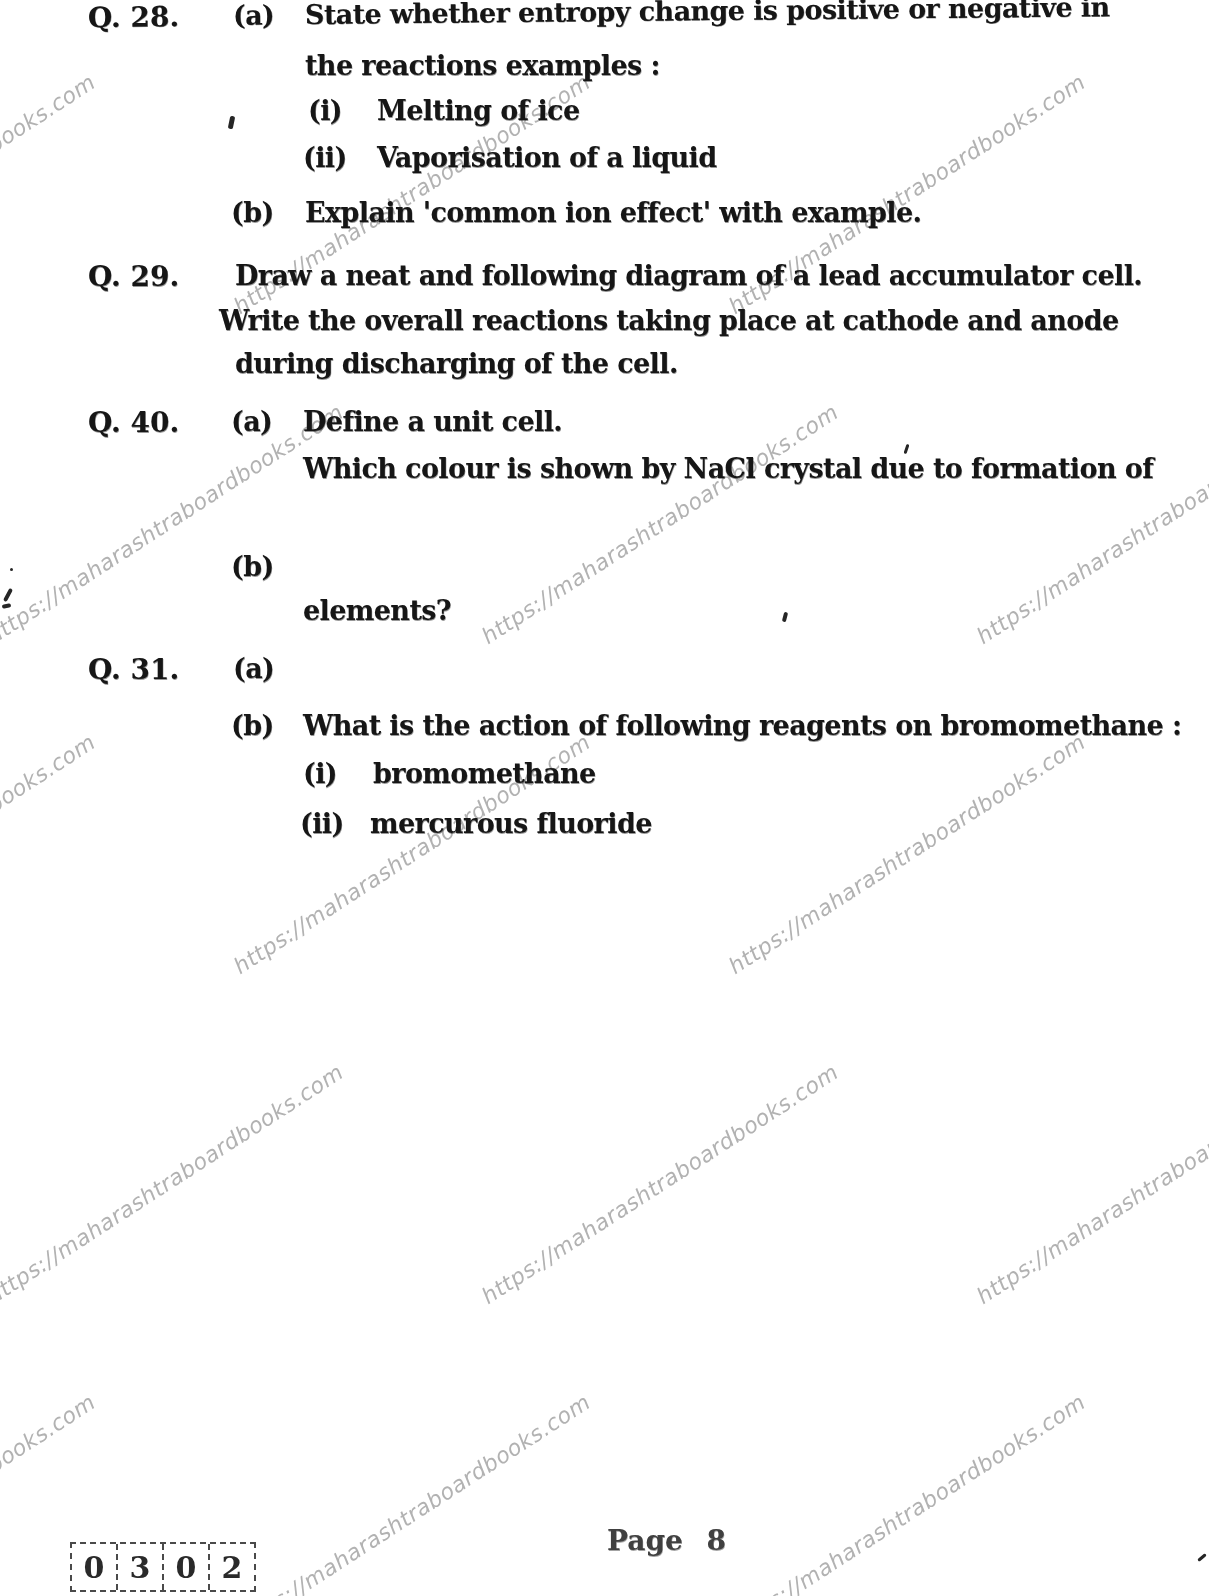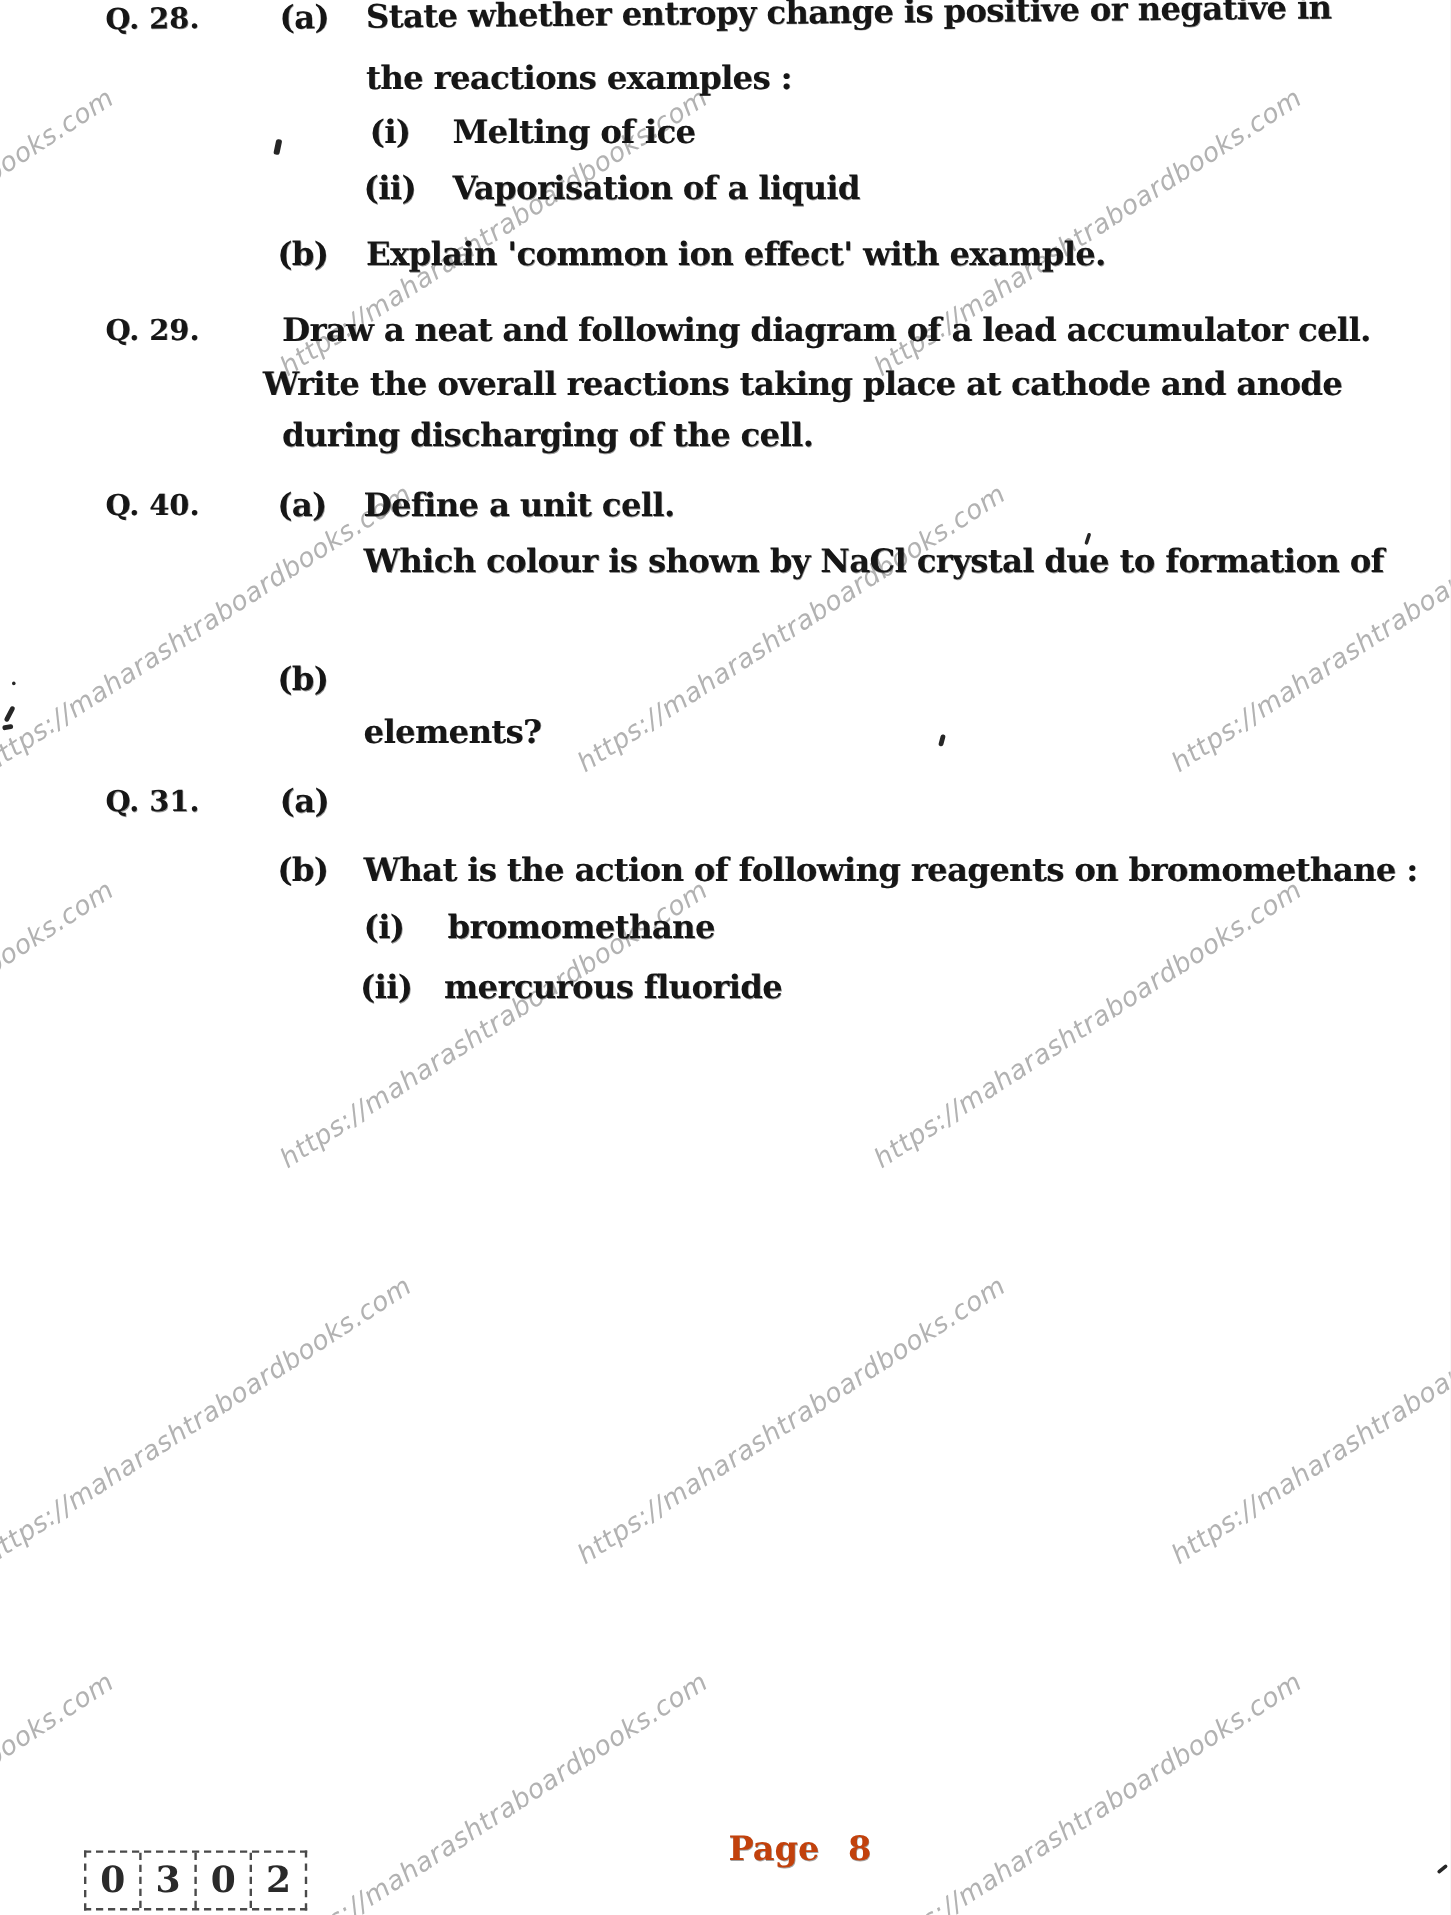--- a/index.html
+++ b/index.html
@@ -14,36 +14,36 @@
     font-family:"DejaVu Sans", sans-serif; font-style:italic;
     font-size:22px; letter-spacing:0.5px;
     transform:rotate(-33deg); transform-origin:0 50%;
   }
   .row { position:absolute; left:0; width:100%; height:42px; }
   .qnum,.sub,.mk,.txt {
     position:absolute; white-space:nowrap;
     font-weight:bold; font-size:27px; letter-spacing:-0.6px;
     color:#161616; text-shadow:0.5px 0.5px 0 rgba(25,25,25,0.45);
   }
-  .qnum { font-size:24px; letter-spacing:0; }
+  .qnum { font-size:28px; letter-spacing:0; }
   
   .codebox {
     position:absolute; left:70px; top:1542px; width:186px; height:50px;
     border:2px dashed #4a4a4a; display:flex; box-sizing:border-box;
   }
   .codecell {
     flex:1; display:flex; align-items:center; justify-content:center;
     border-right:2px dashed #4a4a4a;
     font-weight:bold; font-size:30px; color:#2a2a2a;
     font-family:"DejaVu Serif", serif;
   }
   .codecell:last-child { border-right:none; }
   .pagelabel {
     position:absolute; left:607px; top:1524px;
-    font-weight:bold; font-size:28px; color:#c2410c; word-spacing:14px;
+    font-weight:bold; font-size:28px; color:#404040; word-spacing:14px;
     text-shadow:0.5px 0.5px 0 rgba(25,25,25,0.4);
   }
   
   .art { position:absolute; background:#262626; border-radius:2px; }
   .art-comma1 { left:229px; top:116px; width:5px; height:13px; transform:rotate(12deg); }
   .art-apos   { left:905px; top:444px; width:3px; height:10px; transform:rotate(18deg); }
   .art-comma2 { left:783px; top:612px; width:4px; height:10px; transform:rotate(15deg); }
   .art-scrib1 { left:6px;  top:588px; width:4px; height:14px; transform:rotate(28deg); }
   .art-scrib2 { left:2px;  top:604px; width:9px; height:4px;  transform:rotate(-10deg); }
   .art-scrib3 { left:10px; top:568px; width:3px; height:3px; }

